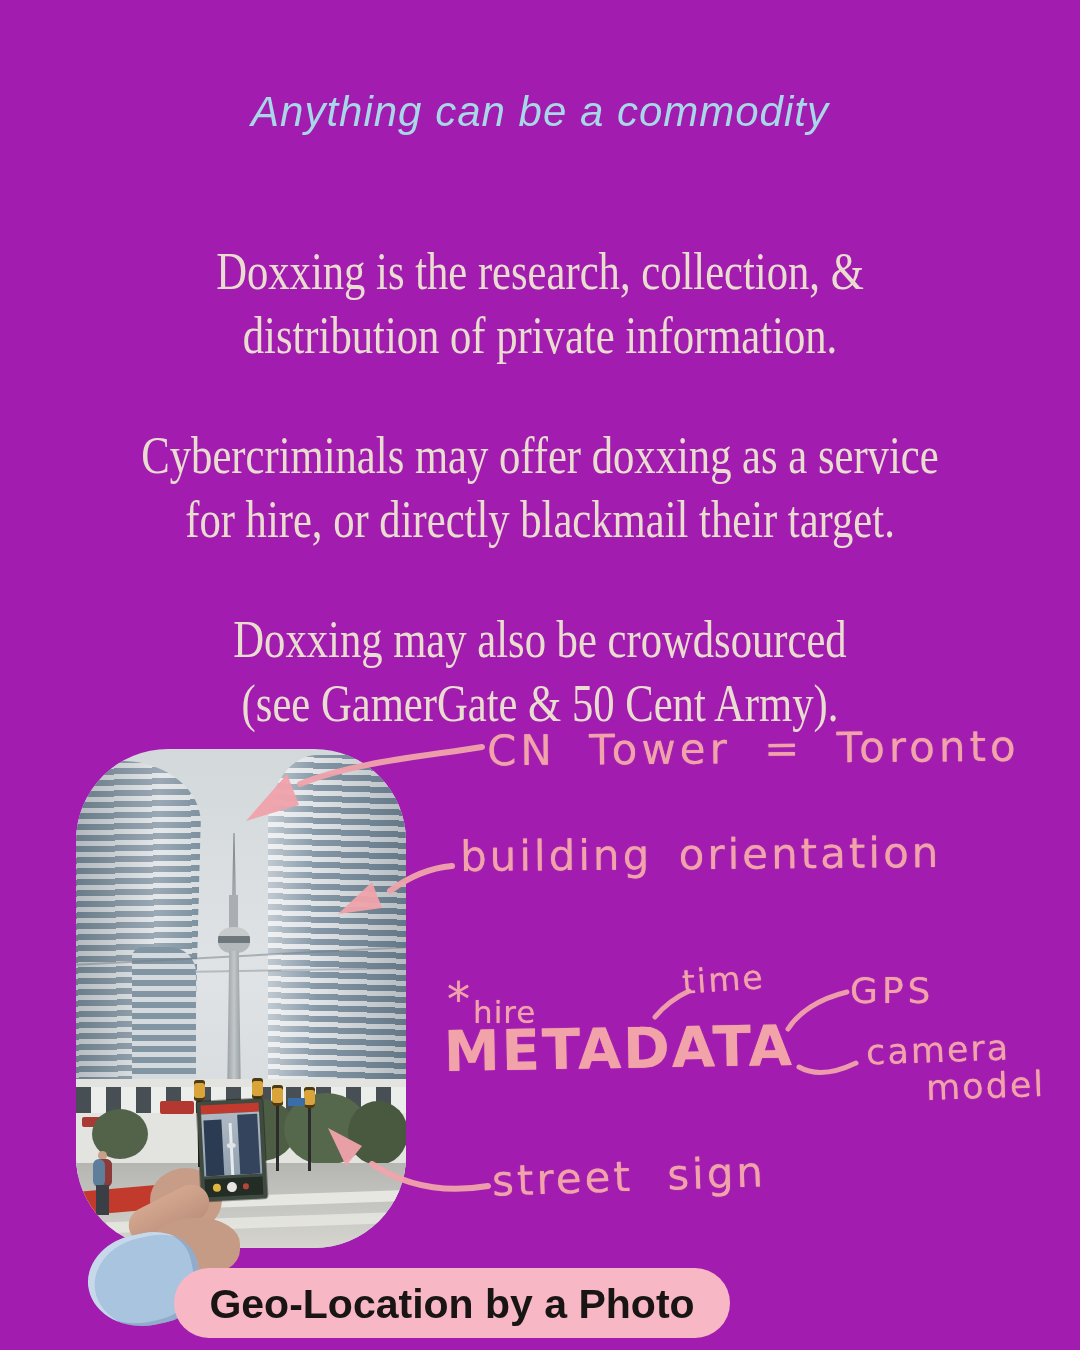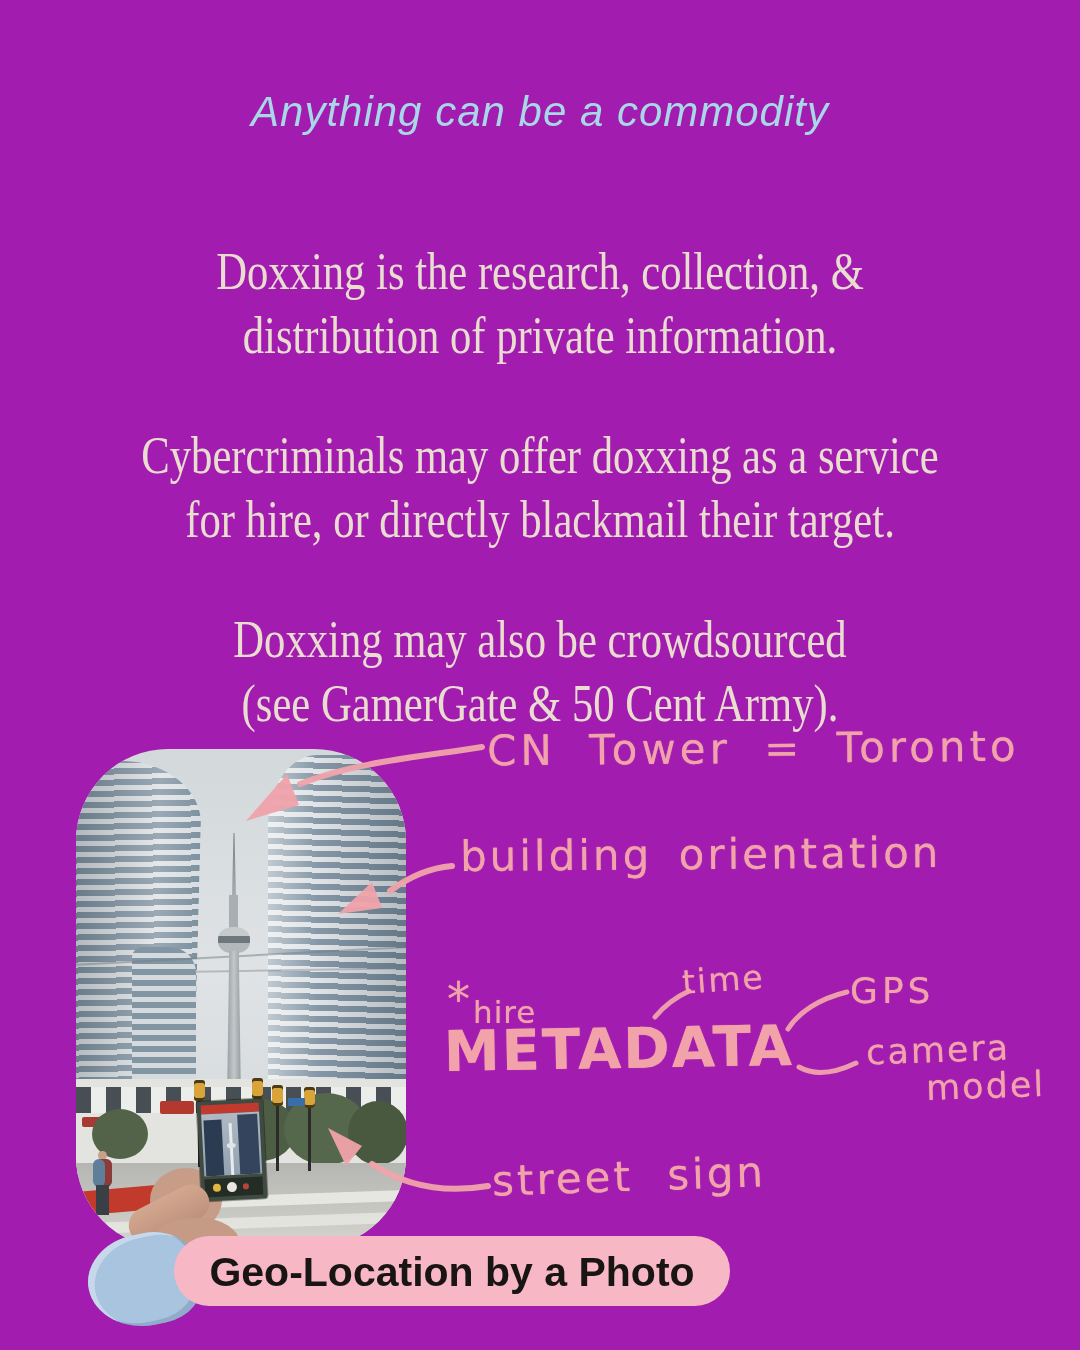--- a/index.html
+++ b/index.html
@@ -97,21 +97,21 @@
   .dot-r{left:38px;top:6px;width:6px;height:6px;border-radius:50%;background:#b8453a;}
   .thumb{left:126px;top:1196px;width:86px;height:36px;border-radius:18px;transform:rotate(-27deg);
          background:linear-gradient(#d3a78f,#bd917c);}
   .palm{left:152px;top:1218px;width:88px;height:58px;border-radius:45%;background:#c59b85;}
   .sleeve{left:88px;top:1234px;width:112px;height:92px;border-radius:50% 45% 40% 55%;
           transform:rotate(-12deg);background:#a9c4df;
           box-shadow:inset 6px 4px 0 rgba(255,255,255,.35),inset -6px -4px 0 rgba(70,100,140,.25);}
   
   .arrows{left:0;top:0;width:1080px;height:1350px;z-index:2;pointer-events:none;}
   
-  .pill{left:174px;top:1236px;width:556px;height:70px;border-radius:35px;background:#f8b7c4;
+  .pill{left:174px;top:1268px;width:556px;height:70px;border-radius:35px;background:#f8b7c4;
         z-index:4;text-align:center;line-height:72px;font-weight:bold;font-size:41px;color:#1a1515;}
   .handle{left:788px;top:1256px;font-style:italic;font-size:32px;color:#c9e8f4;z-index:4;}
 </style>
 </head>
 <body>
 
 <div id="canvas">
 
   <div class="abs tagline">Anything can be a commodity</div>
 

